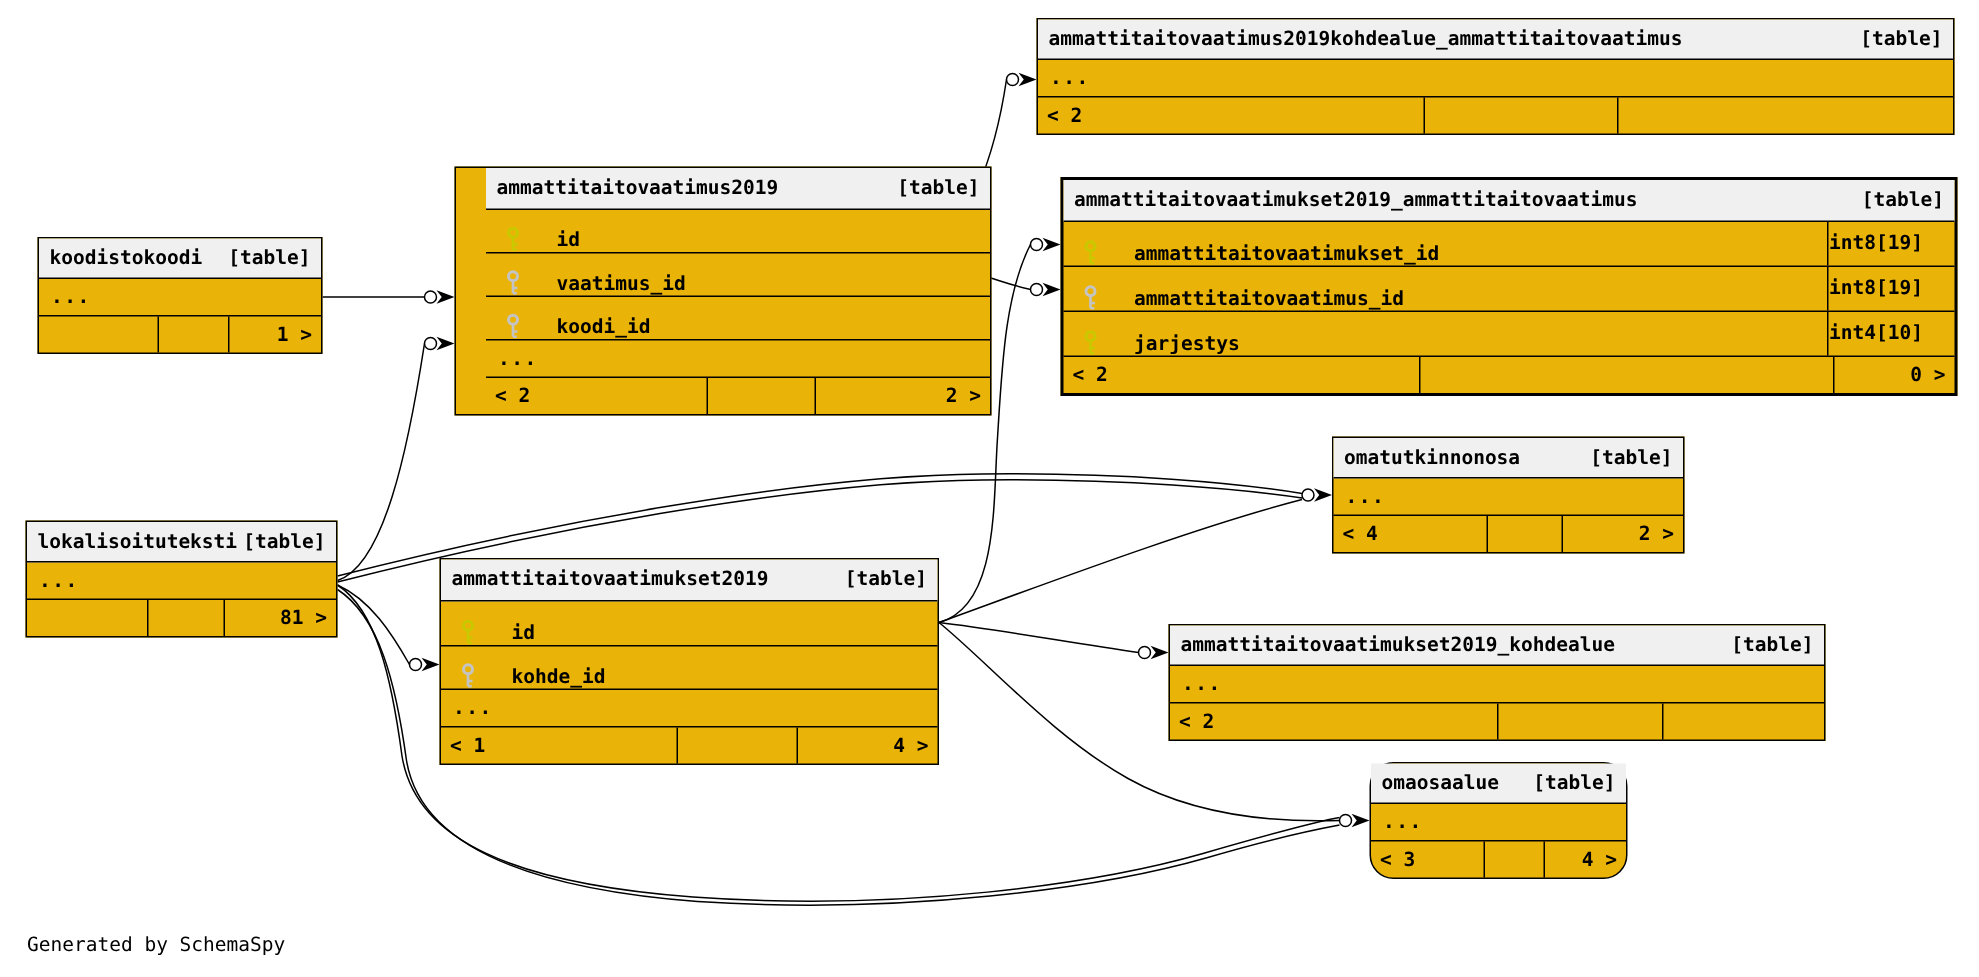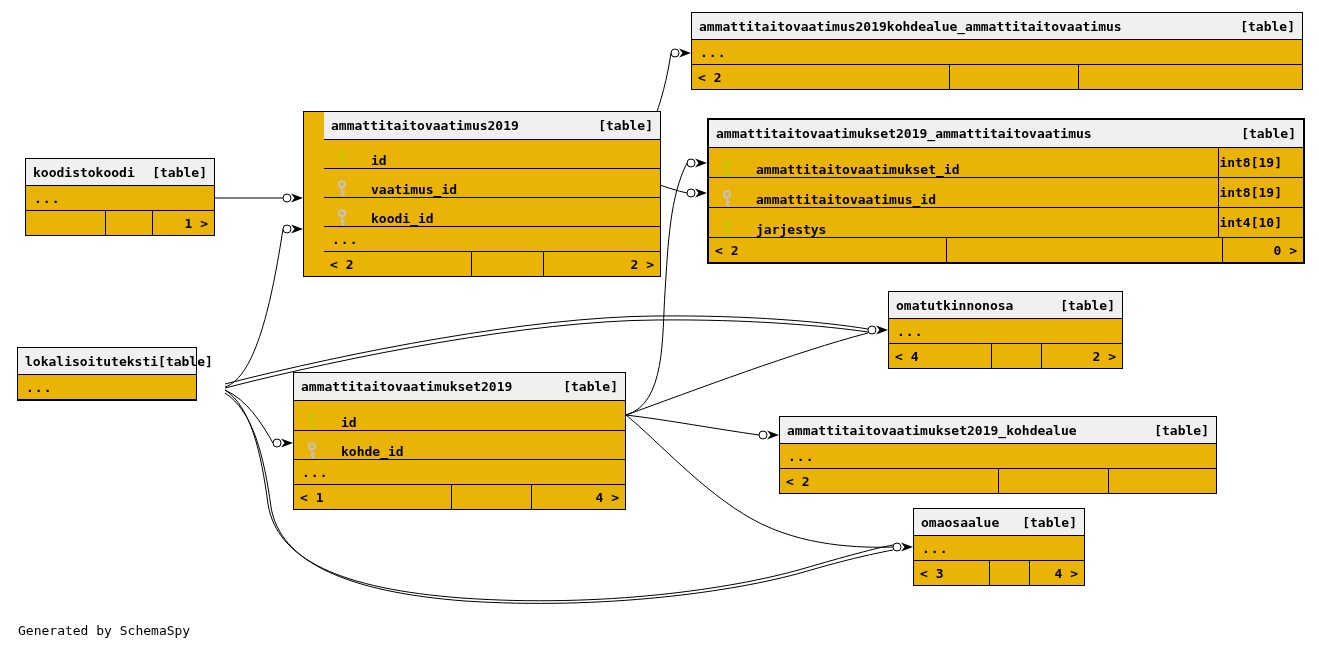--- a/index.html
+++ b/index.html
@@ -194,26 +194,31 @@
       <span>[table]</span>
     </div>
     <div class="erow">...</div>
     <div class="frow">
       <span class="fc" style="width:102px">&lt; 4</span>
       <span class="fc mid" style="width:50px"></span>
       <span class="fc right">2 &gt;</span>
     </div>
   </div>
 
-  <div class="tbl" style="left:17px;top:347px;width:180px;">
+  <div class="tbl" style="left:17px;top:347px;width:208px;">
     <div class="hdr">
       <span>lokalisoituteksti</span>
       <span>[table]</span>
     </div>
     <div class="erow">...</div>
+    <div class="frow">
+      <span class="fc" style="width:80px"></span>
+      <span class="fc mid" style="width:51px"></span>
+      <span class="fc right">81 &gt;</span>
+    </div>
   </div>
 
   <div class="tbl" style="left:293px;top:372px;width:333px;">
     <div class="hdr tall">
       <span>ammattitaitovaatimukset2019</span>
       <span>[table]</span>
     </div>
     <div class="crow tall">
       <svg class="key pk" width="10" height="17" viewBox="0 0 10 17">
           <circle cx="5" cy="4.2" r="3" fill="none" stroke="currentColor" stroke-width="2"></circle>
@@ -242,21 +247,21 @@
       <span>[table]</span>
     </div>
     <div class="erow">...</div>
     <div class="frow">
       <span class="fc" style="width:218px">&lt; 2</span>
       <span class="fc mid" style="width:110px"></span>
       <span class="fc right"></span>
     </div>
   </div>
 
-  <div class="tbl" style="left:913px;top:508px;width:172px;">
+  <div class="tbl" style="left:913px;top:508px;width:172px;border-radius:16px;">
     <div class="hdr">
       <span>omaosaalue</span>
       <span>[table]</span>
     </div>
     <div class="erow">...</div>
     <div class="frow">
       <span class="fc" style="width:75px">&lt; 3</span>
       <span class="fc mid" style="width:40px"></span>
       <span class="fc right">4 &gt;</span>
     </div>

